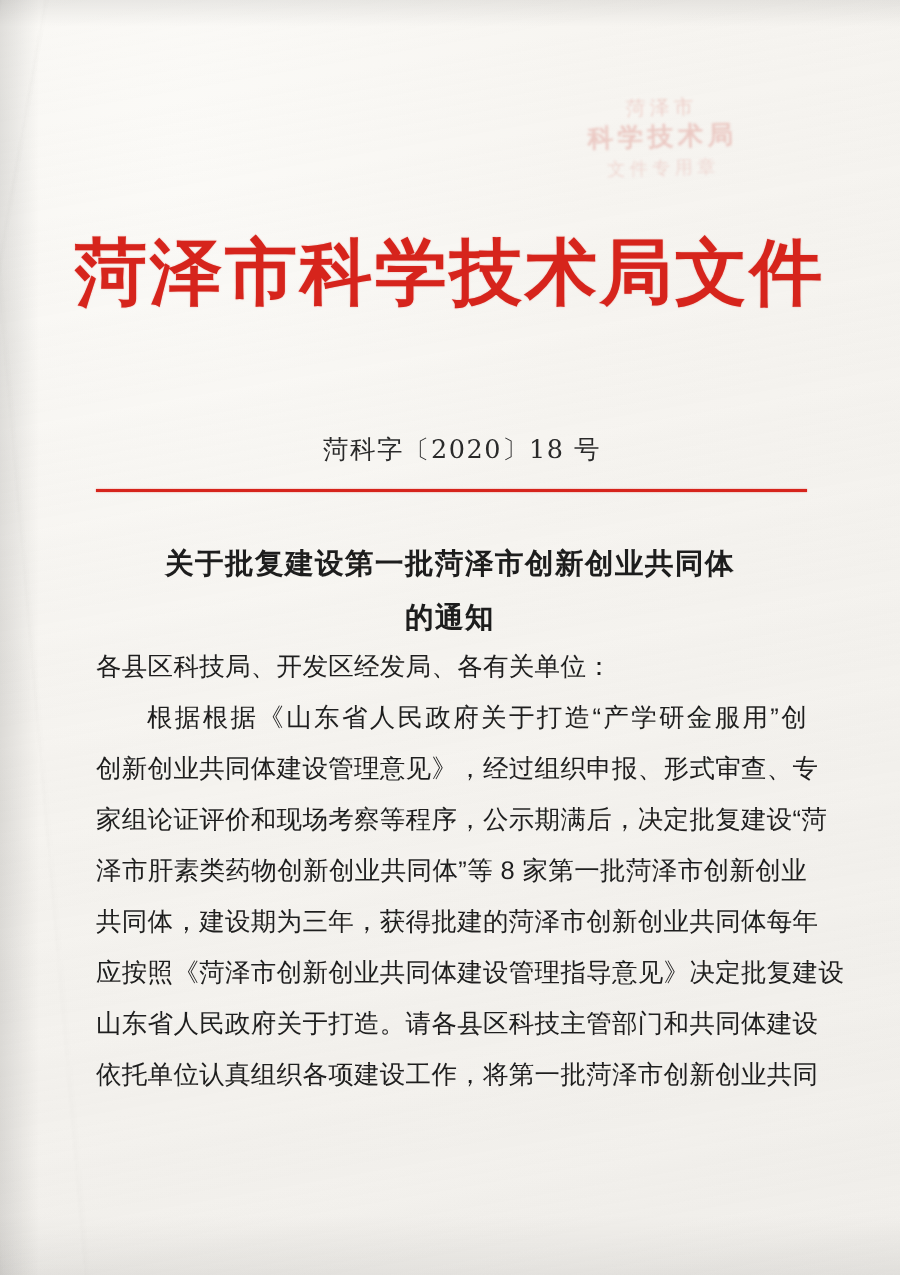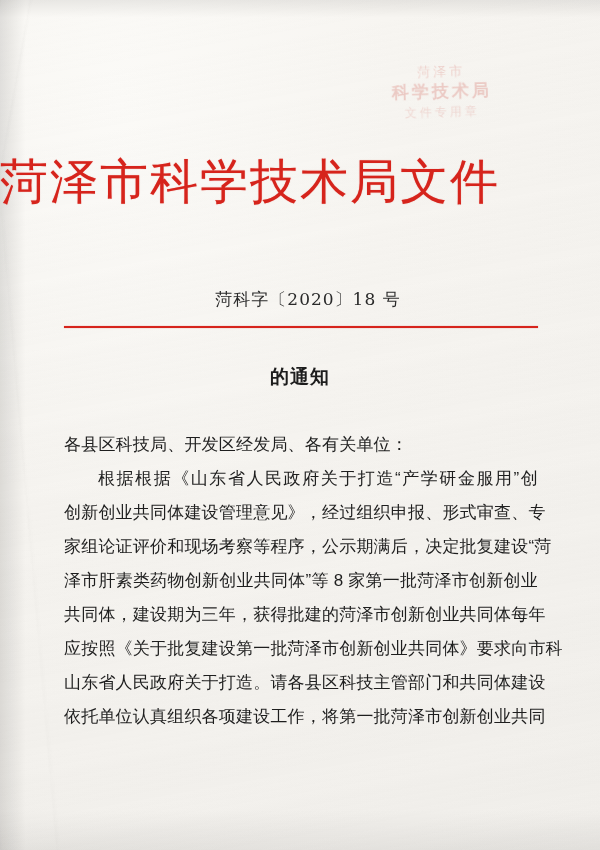--- a/index.html
+++ b/index.html
@@ -74,24 +74,24 @@
   }
   .seal-ghost .l1 { font-size: 13px; opacity: 0.75; }
   .seal-ghost .l2 { font-size: 17px; font-weight: bold; opacity: 0.85; }
   .seal-ghost .l3 { font-size: 12px; opacity: 0.6; }
 
   .doc-title {
     position: absolute;
     top: 150px;
     left: 0;
     right: 0;
-    text-align: left;
+    text-align: center;
     color: #d6241c;
     font-family: "DejaVu Serif", serif;
-    font-weight: normal;
+    font-weight: bold;
     font-size: 48px;
     letter-spacing: 2px;
     text-shadow: 0 0 1px rgba(214,36,28,0.45);
     white-space: nowrap;
   }
 
   .doc-number {
     position: absolute;
     top: 288px;
     left: 16px;
@@ -171,28 +171,29 @@
     <div class="l3">文件专用章</div>
   </div>
 
   <div class="doc-title">菏泽市科学技术局文件</div>
 
   <div class="doc-number">菏科字〔2020〕18 号</div>
 
   <div class="red-rule"></div>
 
   <div class="subject">
+    <span>关于批复建设第一批菏泽市创新创业共同体</span>
     <span class="line2">的通知</span>
   </div>
 
   <div class="body-text">
     <p class="salutation">各县区科技局、开发区经发局、各有关单位：</p>
     <p class="indent">根据根据《山东省人民政府关于打造“产学研金服用”创</p>
     <p>创新创业共同体建设管理意见》，经过组织申报、形式审查、专</p>
     <p>家组论证评价和现场考察等程序，公示期满后，决定批复建设“菏</p>
     <p>泽市肝素类药物创新创业共同体”等 8 家第一批菏泽市创新创业</p>
     <p>共同体，建设期为三年，获得批建的菏泽市创新创业共同体每年</p>
-    <p>应按照《关于批复建设第一批菏泽市创新创业共同体》要求向市科</p>
+    <p>应按照《菏泽市创新创业共同体建设管理指导意见》决定批复建设</p>
     <p>山东省人民政府关于打造。请各县区科技主管部门和共同体建设</p>
     <p class="last">依托单位认真组织各项建设工作，将第一批菏泽市创新创业共同</p>
   </div>
 
 </div>
 
 </body></html>

